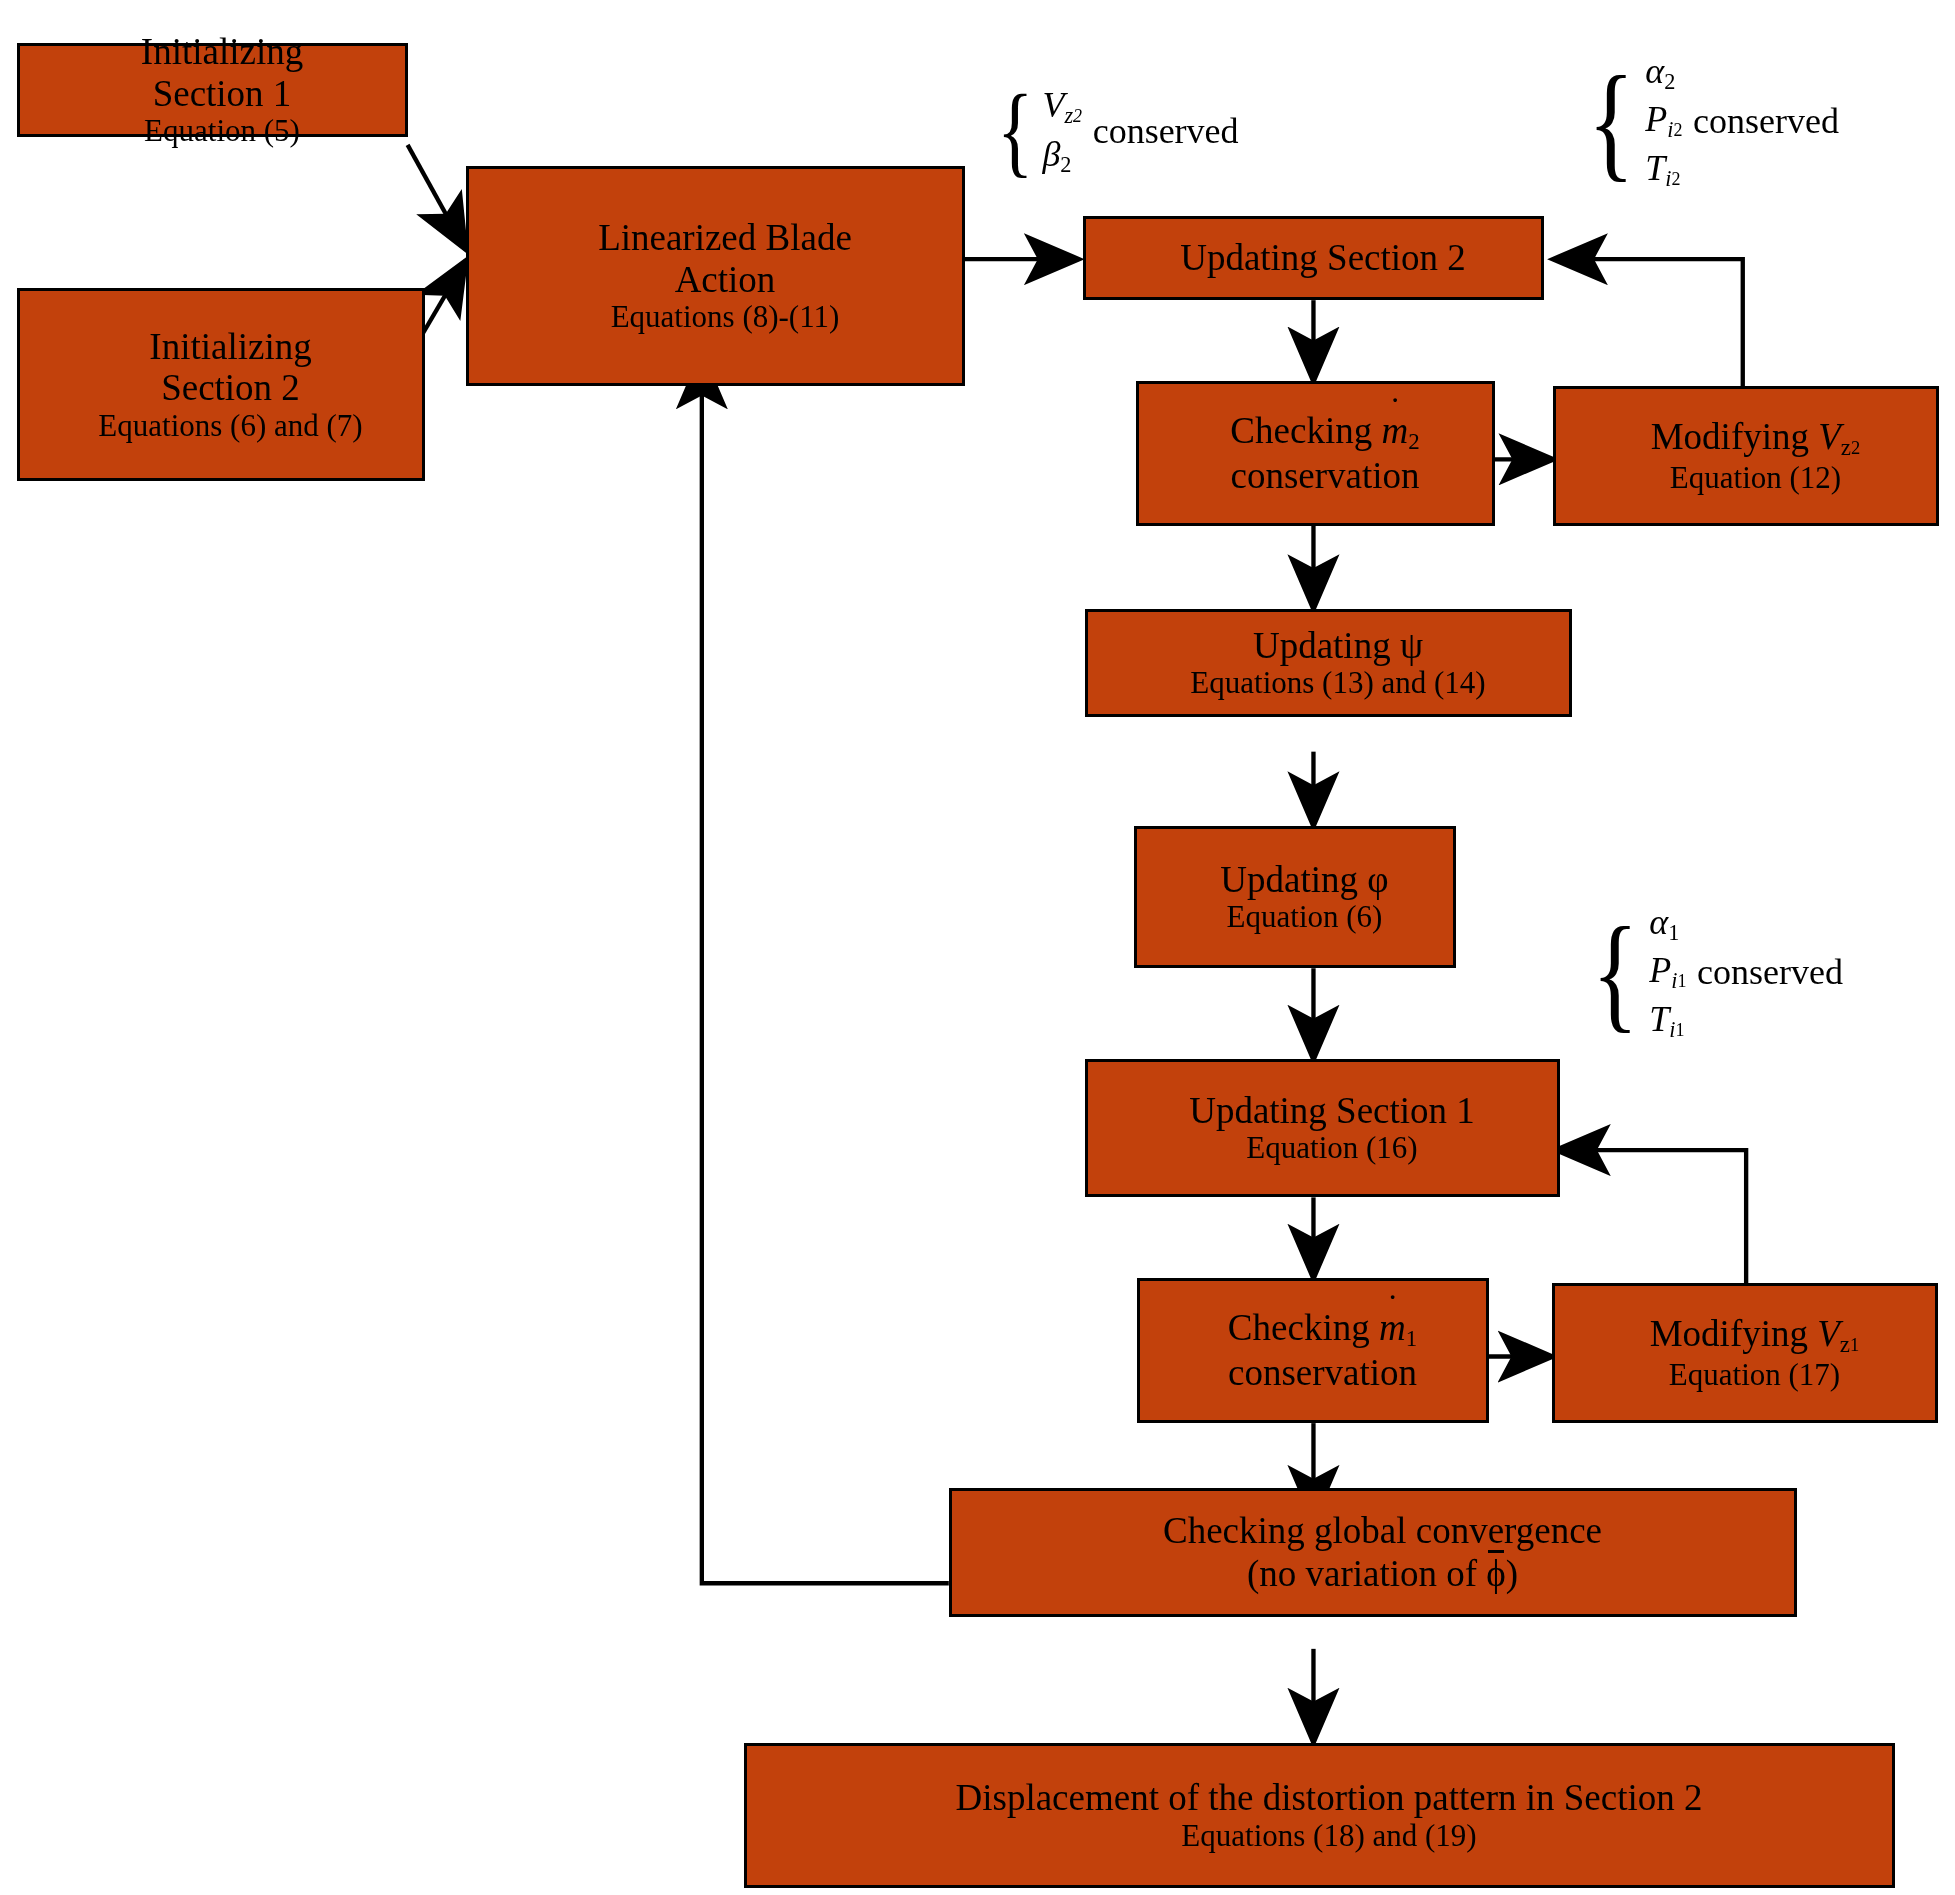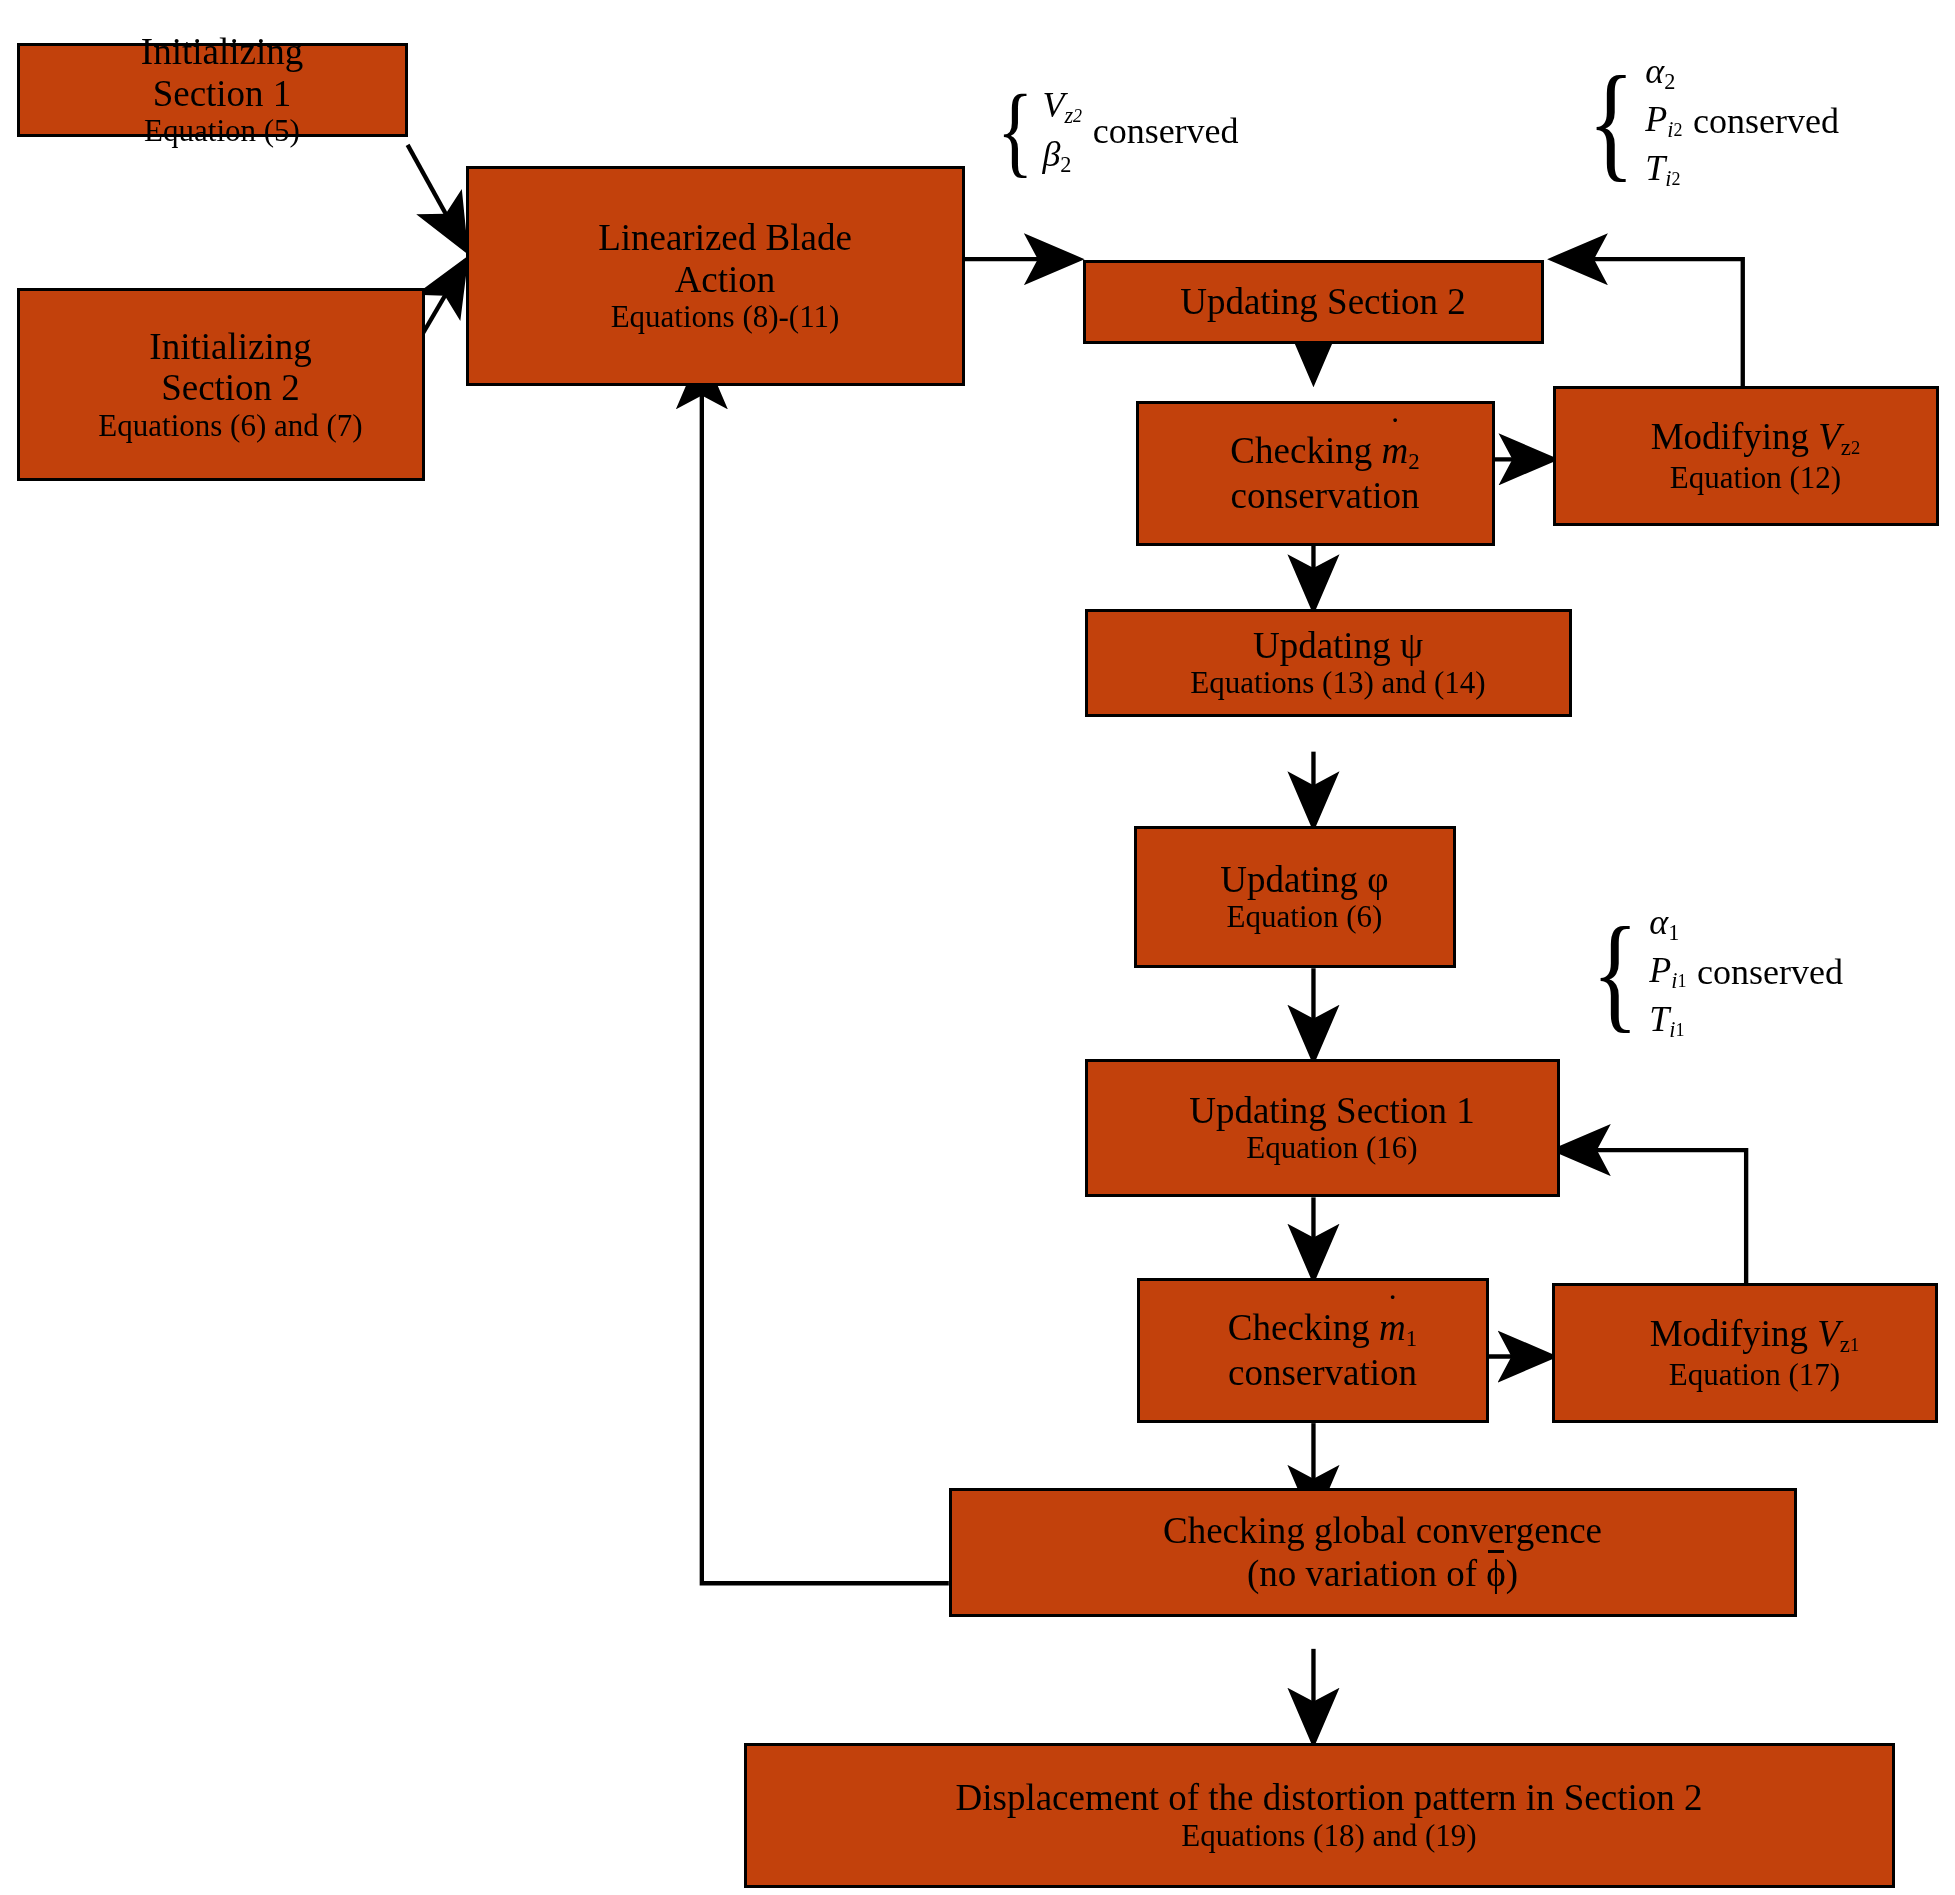--- a/index.html
+++ b/index.html
@@ -113,25 +113,25 @@
     <div class="l1">Section 2</div>
     <div class="l2">Equations (6) and (7)</div>
   </div>
 
   <div class="box" style="left:466px;top:166px;width:499px;height:220px;">
     <div class="l1">Linearized Blade</div>
     <div class="l1">Action</div>
     <div class="l2">Equations (8)-(11)</div>
   </div>
 
-  <div class="box" style="left:1083px;top:216px;width:461px;height:84px;margin-top:44px;">
+  <div class="box" style="left:1083px;top:216px;width:461px;height:84px;">
     <div class="l1">Updating Section 2</div>
   </div>
 
-  <div class="box" style="left:1136px;top:381px;width:359px;height:145px;margin-top:20px;">
+  <div class="box" style="left:1136px;top:381px;width:359px;height:145px;">
     <div class="l1">
       <span>Checking</span>
       <span style="font-style:italic"><span class="dotover">m</span><sub class="up">2</sub></span>
     </div>
     <div class="l1">conservation</div>
   </div>
 
   <div class="box" style="left:1553px;top:386px;width:386px;height:140px;">
     <div class="l1">
       <span>Modifying</span>

